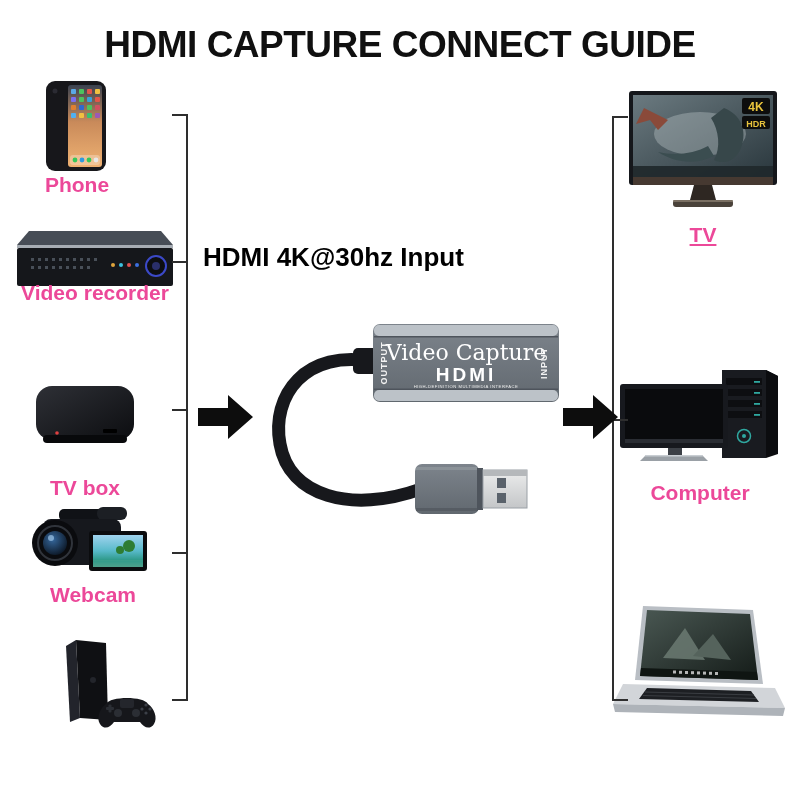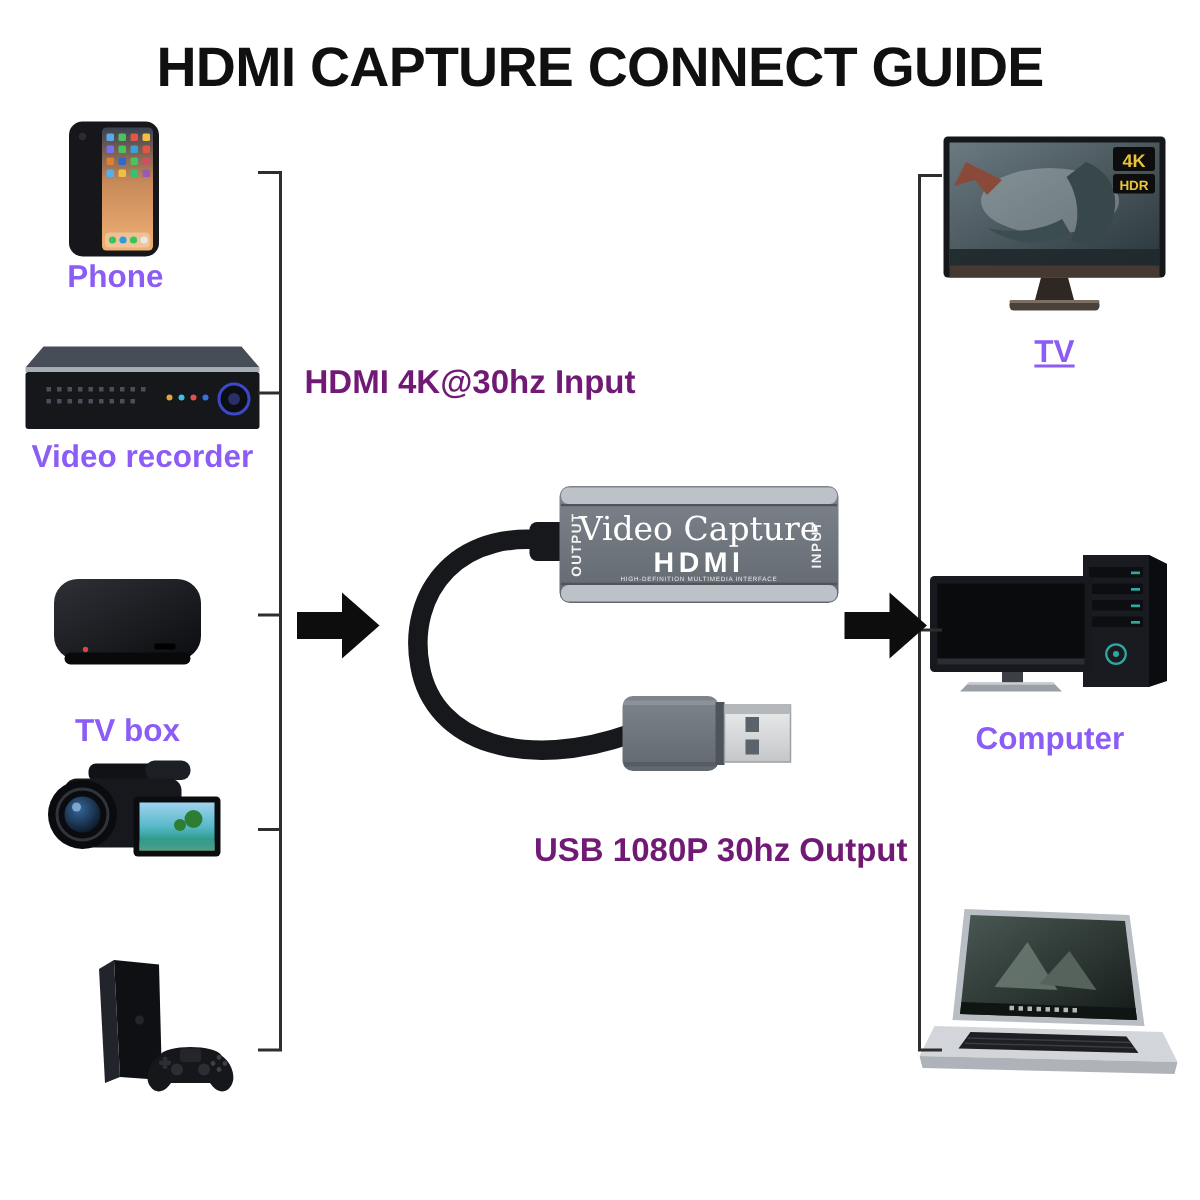--- a/index.html
+++ b/index.html
@@ -6,24 +6,24 @@
   .canvas{
     position:relative;width:800px;height:800px;background:#ffffff;overflow:hidden;
     font-family:"Liberation Sans",sans-serif;color:#111;padding-left:48px;
   }
   .title{
     position:absolute;top:24px;left:0;width:800px;text-align:center;
     font-size:37px;font-weight:bold;letter-spacing:-0.5px;color:#101010;
   }
   .abs{position:absolute;}
   .dev-label{
-    position:absolute;text-align:center;font-weight:bold;font-size:21px;color:#8b5cf6;
+    position:absolute;text-align:center;font-weight:bold;font-size:21px;color:#ec4899;
   }
   .flow-label{
-    position:absolute;font-weight:bold;font-size:22px;color:#701a75;white-space:nowrap;
+    position:absolute;font-weight:bold;font-size:26px;color:#000000;white-space:nowrap;
   }
   svg{display:block;}
   .overlay{position:absolute;left:0;top:0;pointer-events:none;}
 </style>
 </head>
 <body>
 
 <div class="canvas">
 
   <div class="title">HDMI CAPTURE CONNECT GUIDE</div>
@@ -94,21 +94,21 @@
           <rect x="72" y="38" width="3" height="3"></rect>
       </g>
       <circle cx="98" cy="37" r="2" fill="#e0a43c"></circle>
         <circle cx="106" cy="37" r="2" fill="#3cc2e0"></circle>
         <circle cx="114" cy="37" r="2" fill="#e05050"></circle>
         <circle cx="122" cy="37" r="2" fill="#3c70e0"></circle>
       <circle cx="141" cy="38" r="10" fill="#0d0e11" stroke="#3b49c8" stroke-width="2"></circle>
       <circle cx="141" cy="38" r="4" fill="#2a2f6a"></circle>
     </svg>
   </div>
-  <div class="dev-label" style="left:5px;top:293px;width:180px;">Video recorder</div>
+  <div class="dev-label" style="left:5px;top:281px;width:180px;">Video recorder</div>
 
   <div class="abs" style="left:33px;top:382px;">
     <svg width="104" height="66" viewBox="0 0 104 66">
       <defs>
         <linearGradient id="gBoxTv" x1="0" y1="0" x2="1" y2="1">
           <stop offset="0" stop-color="#2e3036"></stop>
             <stop offset="1" stop-color="#0c0d10"></stop>
         </linearGradient>
       </defs>
       <rect x="3" y="4" width="98" height="54" rx="16" fill="url(#gBoxTv)"></rect>
@@ -140,20 +140,21 @@
       <circle cx="30" cy="38" r="17" fill="none" stroke="#30343b" stroke-width="2"></circle>
       <circle cx="30" cy="38" r="12" fill="url(#gLens)"></circle>
       <circle cx="26" cy="33" r="3" fill="#9fc6e8" opacity="0.7"></circle>
       <rect x="64" y="26" width="58" height="40" rx="3" fill="#0b0c0e"></rect>
       <rect x="68" y="30" width="50" height="32" fill="url(#gBeach)"></rect>
       <circle cx="104" cy="41" r="6" fill="#2e7d32"></circle>
       <circle cx="95" cy="45" r="4" fill="#2e7d32"></circle>
       <rect x="68" y="56" width="50" height="6" fill="#2f9a8a" opacity="0.8"></rect>
     </svg>
   </div>
+  <div class="dev-label" style="left:23px;top:583px;width:140px;">Webcam</div>
 
   <div class="abs" style="left:42px;top:636px;">
     <svg width="118" height="98" viewBox="0 0 118 98">
       <polygon points="24,10 34,4 38,82 28,86" fill="#22242b"></polygon>
       <polygon points="34,4 64,7 66,84 38,82" fill="#0f1013"></polygon>
       <circle cx="51" cy="44" r="3" fill="#23252b"></circle>
       <g transform="translate(58,58)">
         <path d="M6,10 C10,2 44,2 48,10 C54,14 58,24 54,30 C50,36 44,34 40,28 L14,28 C10,34 4,36 0,30 C-4,24 0,14 6,10 Z" fill="#16171b"></path>
         <rect x="20" y="5" width="14" height="9" rx="2" fill="#24262c"></rect>
         <circle cx="18" cy="19" r="4" fill="#2b2e34"></circle>
@@ -249,21 +250,20 @@
       </g>
       <polygon points="10,78 162,82 172,102 0,98" fill="#d2d5d9"></polygon>
       <polygon points="34,82 138,85 146,96 26,93" fill="#1d1f23"></polygon>
       <line x1="32" y1="86" x2="141" y2="89" stroke="#3a3d42" stroke-width="1"></line>
       <line x1="30" y1="89.5" x2="143" y2="92.5" stroke="#3a3d42" stroke-width="1"></line>
       <polygon points="0,98 172,102 170,110 2,106" fill="#aeb3b9"></polygon>
     </svg>
   </div>
 
   <div class="flow-label" style="left:203px;top:242px;">HDMI 4K@30hz Input</div>
-  <div class="flow-label" style="left:356px;top:554px;">USB 1080P 30hz Output</div>
 
   <div class="abs" style="left:265px;top:312px;">
     <svg width="300" height="225" viewBox="0 0 300 225">
       <defs>
         <linearGradient id="gBody" x1="0" y1="0" x2="0" y2="1">
           <stop offset="0" stop-color="#7d848c"></stop>
             <stop offset="1" stop-color="#61686f"></stop>
         </linearGradient>
         <linearGradient id="gPlug" x1="0" y1="0" x2="0" y2="1">
           <stop offset="0" stop-color="#eceded"></stop>

